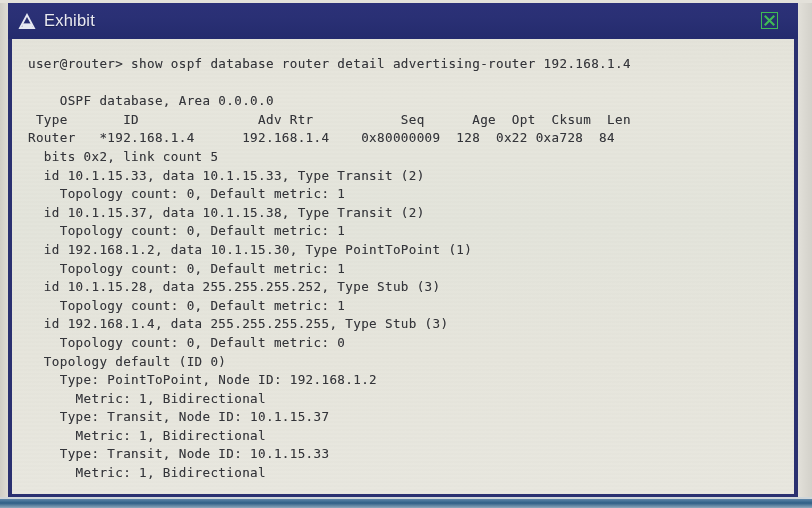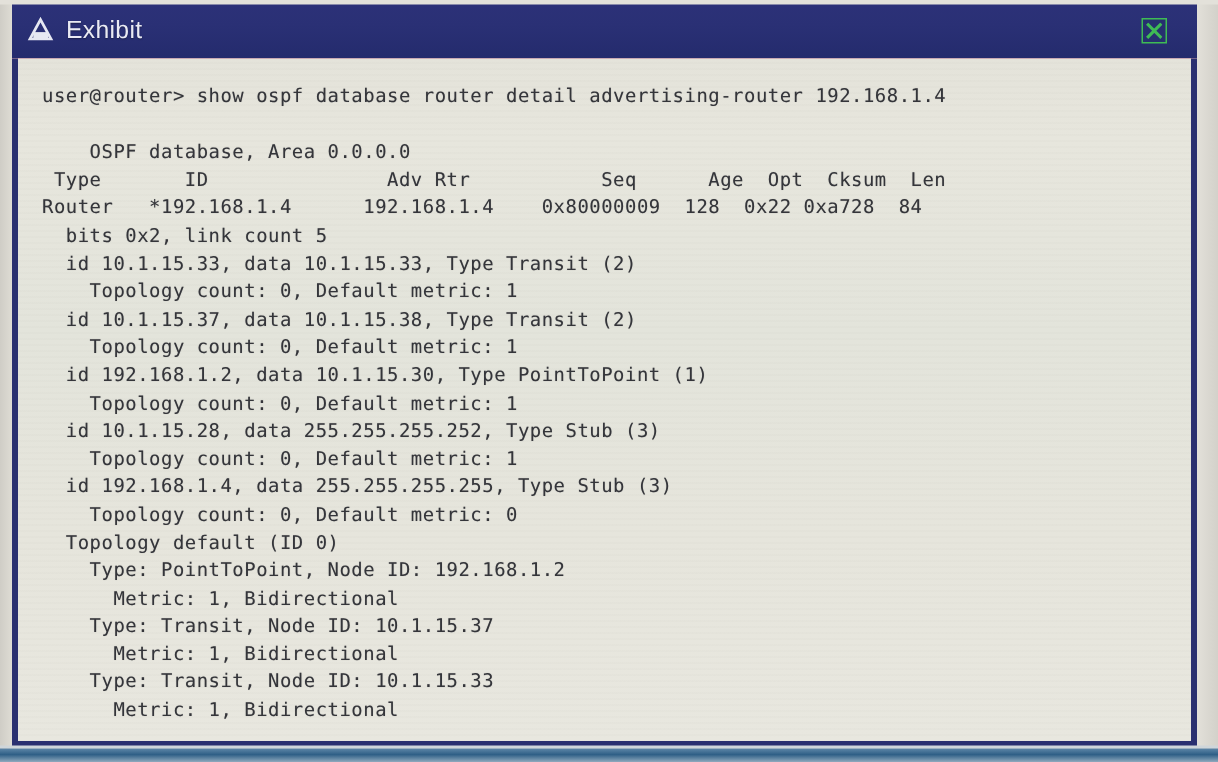--- a/index.html
+++ b/index.html
@@ -50,21 +50,21 @@
     position: relative;
     height: 37px;
     background: linear-gradient(180deg, #2c3178 0%, #2a3075 40%, #242b6d 100%);
     display: flex;
     align-items: center;
     padding: 0 6px 0 10px;
     box-sizing: border-box;
   }
   .titlebar-left {
     display: flex;
-    align-items: flex-start;
+    align-items: flex-end;
     gap: 7px;
     flex: 1 1 auto;
     min-width: 0;
   }
   .app-icon {
     width: 19px;
     height: 17px;
     flex: 0 0 auto;
     display: block;
   }

